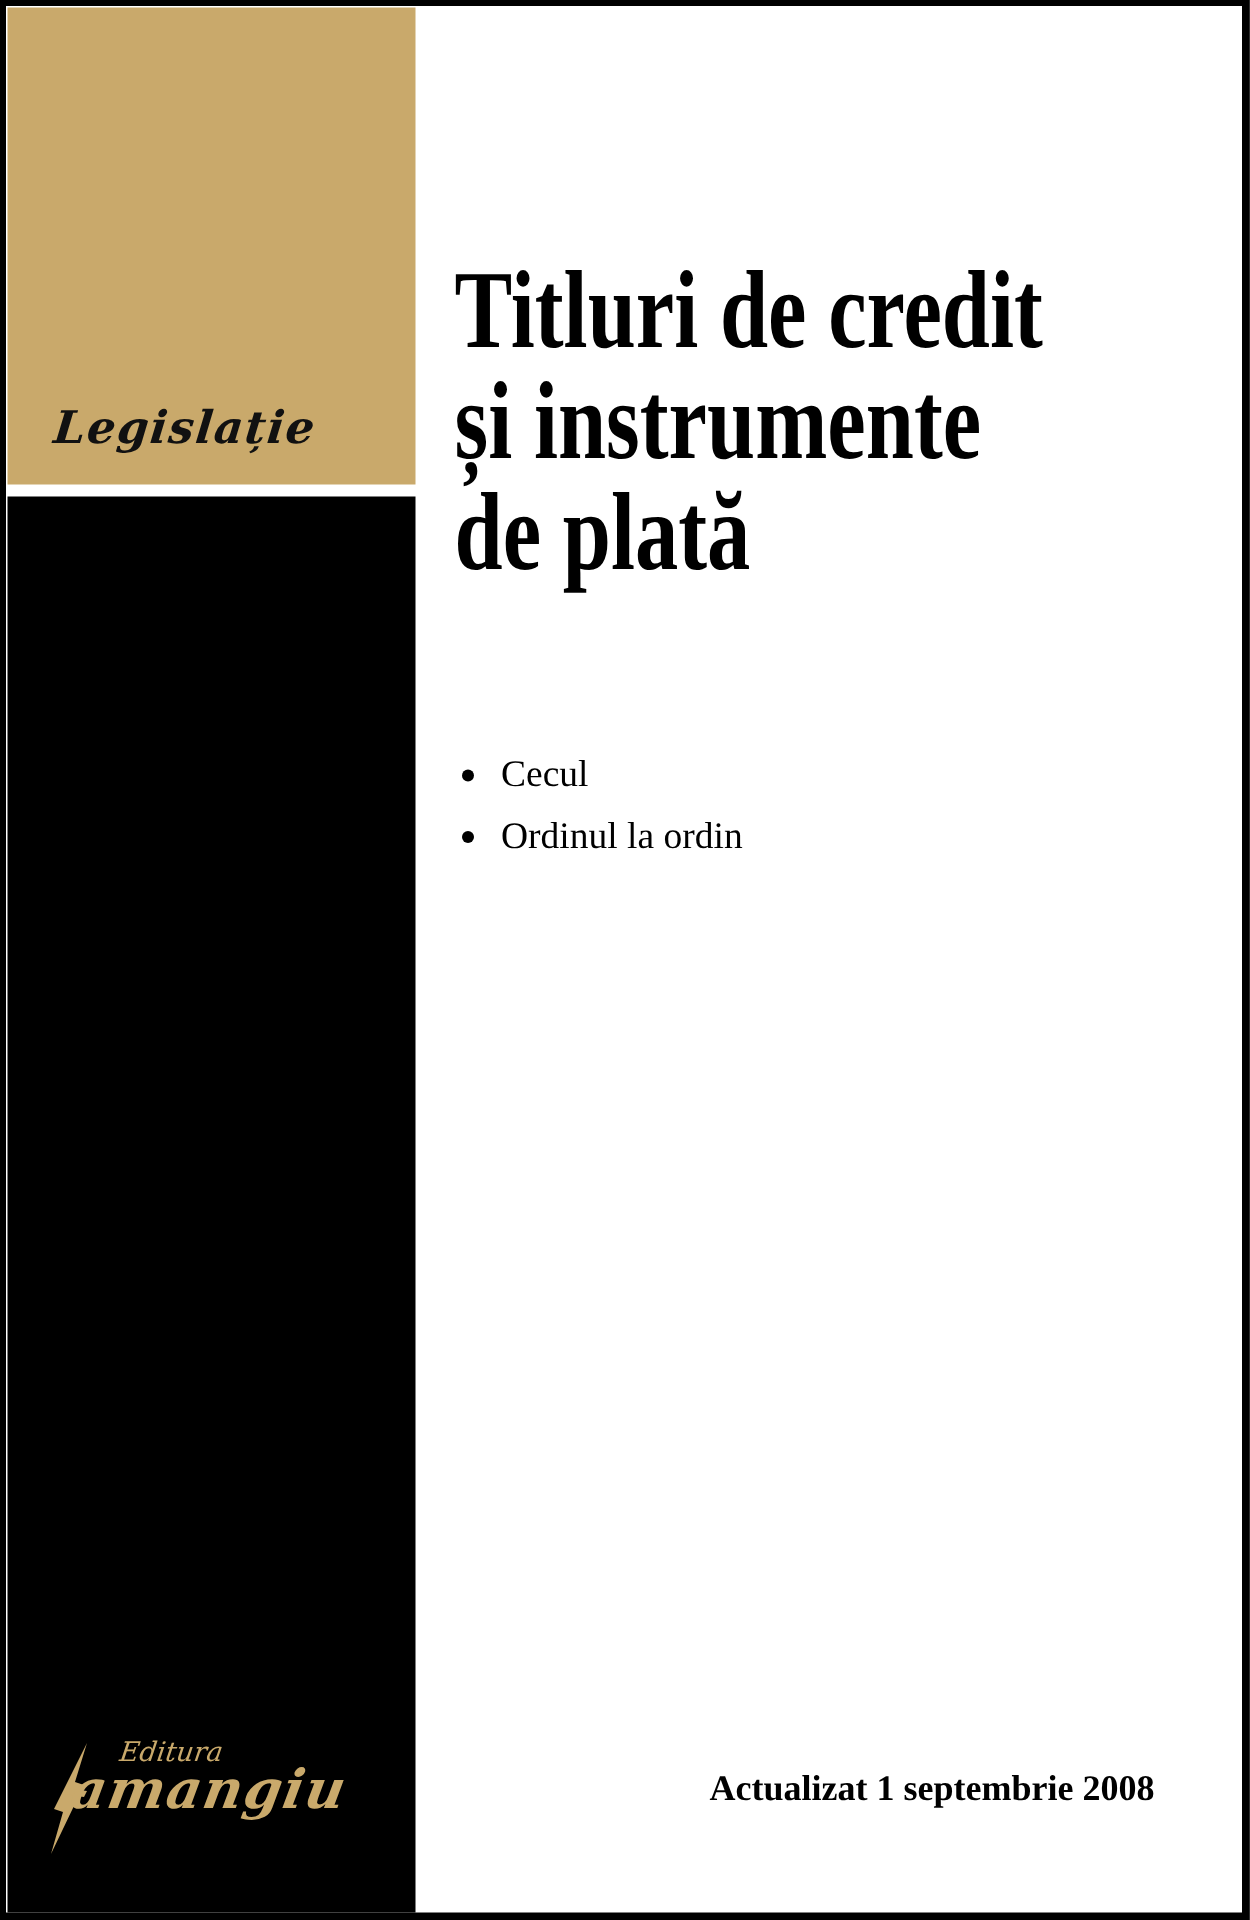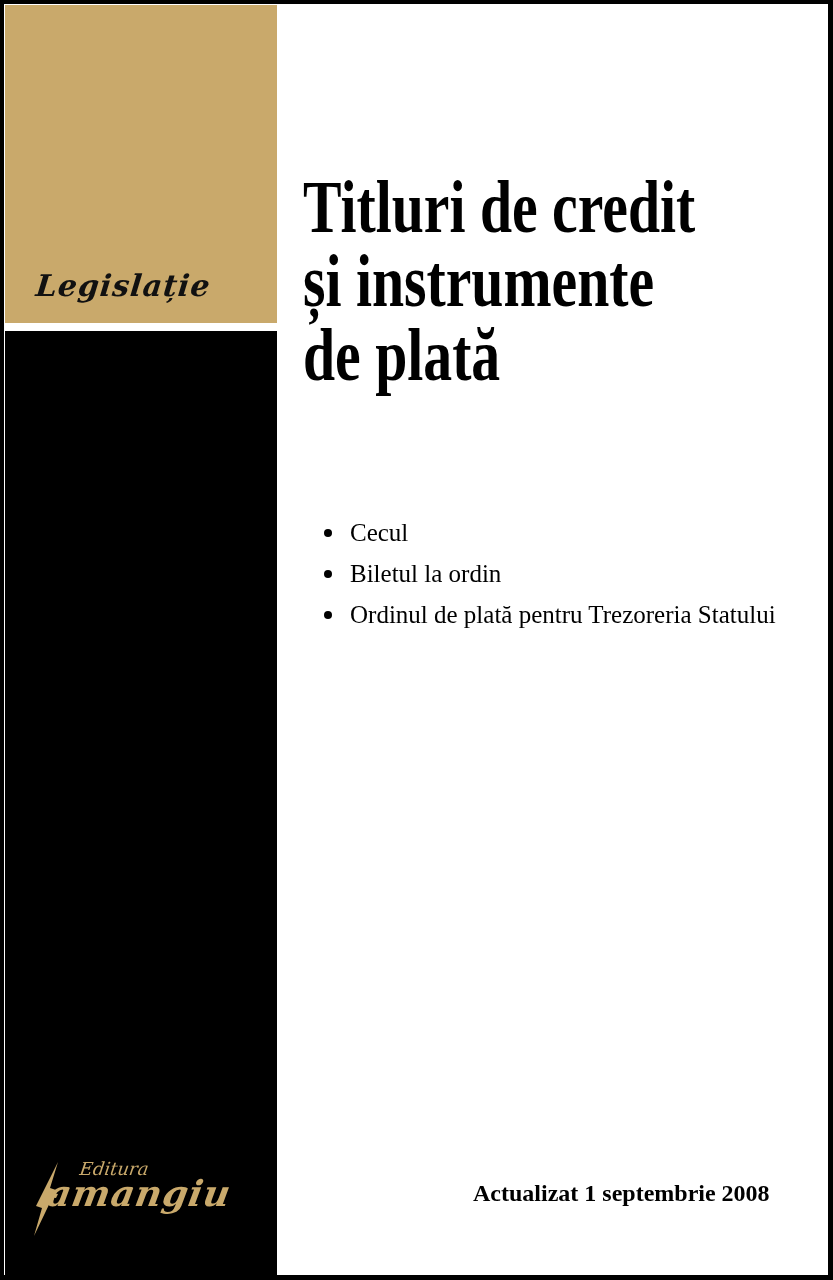--- a/index.html
+++ b/index.html
@@ -29,21 +29,21 @@
     .title {
       position: absolute; left: 303px; top: 170px; margin: 0;
       font-family: "Liberation Serif", serif; font-weight: bold;
       font-size: 74px; line-height: 74px; color: #000;
       transform: scaleX(0.78); transform-origin: left top;
       white-space: nowrap;
     }
     .title span { display: block; }
     .topics {
       position: absolute; left: 300px; top: 500px; width: 460px;
-      margin: 16px; padding: 0; list-style: none;
+      margin: 0; padding: 0; list-style: none;
       font-family: "Liberation Serif", serif; font-size: 25px; line-height: 33px; color: #000;
     }
     .topics li { position: relative; padding-left: 34px; margin-bottom: 8px; }
     .topics li .bullet {
       position: absolute; left: 8px; top: 13px; width: 8px; height: 8px;
       border-radius: 50%; background: #000;
     }
     .updated {
       position: absolute; left: 473px; top: 1180px;
       font-family: Liberation Serif, serif; font-weight: bold; font-size: 24px; color: #000;
@@ -82,25 +82,21 @@
     <span>de plată</span>
   </h1>
 
   <ul class="topics">
     <li>
       <span class="bullet"></span>
       <span>Cecul</span>
     </li>
     <li>
       <span class="bullet"></span>
-      <span>Biletul la ordin</span>
-    </li>
-    <li>
-      <span class="bullet"></span>
-      <span>Ordinul de plată pentru Trezoreria Statului</span>
+      <span>Ordinul la ordin</span>
     </li>
   </ul>
 
   <div class="logo">
     <svg width="40" height="80" viewBox="0 0 40 80">
       <path d="M30 4 L22 30 L28 32 L6 78 L14 50 L8 48 Z" fill="#C9A96B"></path>
       <path d="M16 34 L30 36 L28 40 L14 38 Z" fill="#C9A96B"></path>
     </svg>
     <span class="small">Editura</span>
     <span class="big">amangiu</span>

